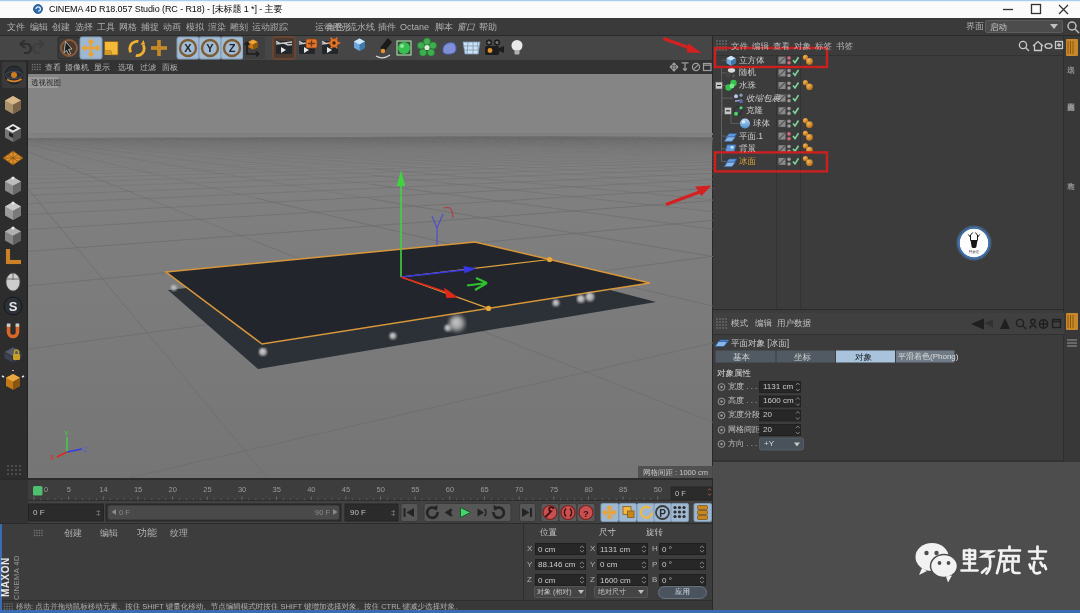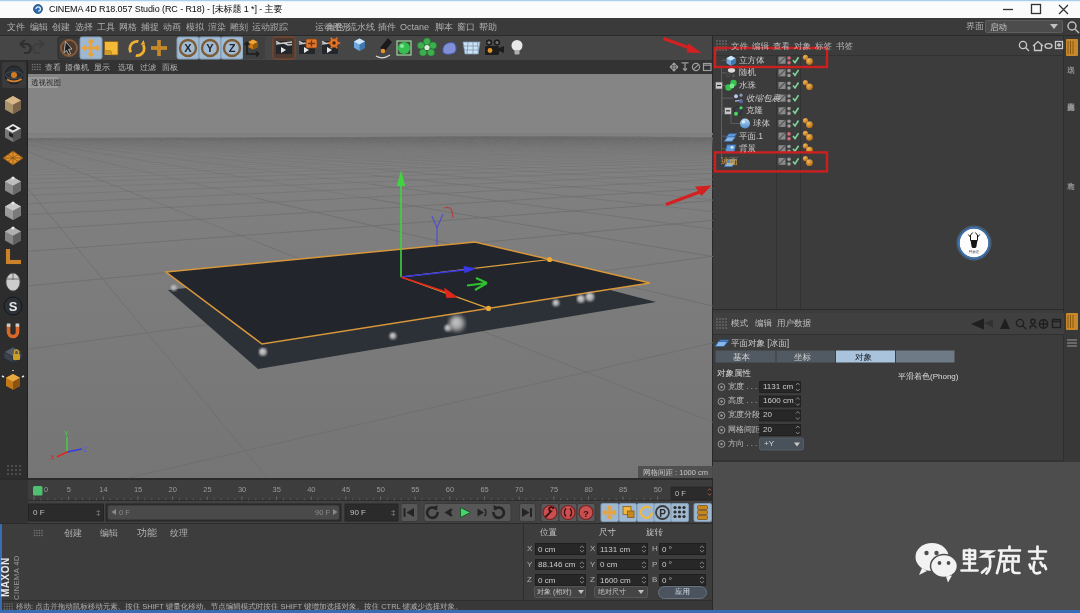--- a/index.html
+++ b/index.html
@@ -867,21 +867,21 @@
 <div class="t" style="left:186px;top:23px;font-size:9px;color:#b0b0b0;">模拟</div>
 <div class="t" style="left:208px;top:23px;font-size:9px;color:#b0b0b0;">渲染</div>
 <div class="t" style="left:230px;top:23px;font-size:9px;color:#b0b0b0;">雕刻</div>
 <div class="t" style="left:252px;top:23px;font-size:9px;color:#b0b0b0;">运动跟踪</div>
 <div class="t" style="left:289px;top:23px;font-size:9px;color:#b0b0b0;padding-left:26px;">运动图形</div>
 <div class="t" style="left:326px;top:23px;font-size:9px;color:#b0b0b0;">角色</div>
 <div class="t" style="left:348px;top:23px;font-size:9px;color:#b0b0b0;">流水线</div>
 <div class="t" style="left:378px;top:23px;font-size:9px;color:#b0b0b0;">插件</div>
 <div class="t" style="left:400px;top:23px;font-size:9px;color:#b0b0b0;">Octane</div>
 <div class="t" style="left:435px;top:23px;font-size:9px;color:#b0b0b0;">脚本</div>
-<div class="t" style="left:457px;top:23px;font-size:9px;color:#b0b0b0;">窗口</div>
+<div class="t" style="left:457px;top:23px;font-size:9px;color:#b0b0b0;font-style:italic;">窗口</div>
 <div class="t" style="left:479px;top:23px;font-size:9px;color:#b0b0b0;">帮助</div>
 <div class="t" style="left:966px;top:22px;font-size:9px;color:#b0b0b0;">界面</div>
 <div class="abs" style="left:985px;top:20px;width:78px;height:13px;background:#4c4c4c;border:1px solid #5e5e5e;border-radius:2px;"></div>
 <div class="t" style="left:990px;top:22.5px;font-size:8.5px;color:#c8c8c8;">启动</div>
 <svg class="abs" style="left:1050px;top:24px" width="10" height="6">
     <polygon points="0,0 8,0 4,5" fill="#c0c0c0"></polygon>
   </svg>
 <svg class="abs" style="left:1066px;top:20px" width="14" height="14">
     <circle cx="6" cy="6" r="4" fill="none" stroke="#c0c0c0" stroke-width="1.5"></circle>
     <line x1="9" y1="9" x2="13" y2="13" stroke="#c0c0c0" stroke-width="1.5"></line>
@@ -1051,32 +1051,32 @@
 <div class="t" style="left:815px;top:41.5px;font-size:8.5px;color:#b4b4b4;">标签</div>
 <div class="t" style="left:836px;top:41.5px;font-size:8.5px;color:#b4b4b4;">书签</div>
 <div class="t" style="left:739px;top:55.7px;font-size:8.5px;color:#cccccc;">立方体</div>
 <div class="t" style="left:739px;top:68.35000000000001px;font-size:8.5px;color:#cccccc;">随机</div>
 <div class="t" style="left:739px;top:81.0px;font-size:8.5px;color:#cccccc;">水珠</div>
 <div class="t" style="left:746px;top:93.65px;font-size:8.5px;color:#cccccc;font-style:italic;">收缩包裹</div>
 <div class="t" style="left:746px;top:106.30000000000001px;font-size:8.5px;color:#cccccc;">克隆</div>
 <div class="t" style="left:753px;top:118.95px;font-size:8.5px;color:#cccccc;">球体</div>
 <div class="t" style="left:739px;top:131.60000000000002px;font-size:8.5px;color:#cccccc;">平面.1</div>
 <div class="t" style="left:739px;top:144.25px;font-size:8.5px;color:#cccccc;">背景</div>
-<div class="t" style="left:721px;top:156.9px;font-size:8.5px;color:#e0a43c;">冰面</div>
+<div class="t" style="left:739px;top:156.9px;font-size:8.5px;color:#e0a43c;">冰面</div>
 <div class="t" style="left:1067px;top:60px;font-size:7.5px;color:#9a9a9a;writing-mode:vertical-rl;">场次</div>
 <div class="t" style="left:1067px;top:97px;font-size:7.5px;color:#9a9a9a;writing-mode:vertical-rl;">内容浏览器</div>
 <div class="t" style="left:1067px;top:176px;font-size:7.5px;color:#9a9a9a;writing-mode:vertical-rl;">构造</div>
 <div class="t" style="left:731px;top:319px;font-size:8.5px;color:#c0c0c0;">模式</div>
 <div class="t" style="left:755px;top:319px;font-size:8.5px;color:#c0c0c0;">编辑</div>
 <div class="t" style="left:777px;top:319px;font-size:8.5px;color:#c0c0c0;">用户数据</div>
 <div class="t" style="left:731px;top:338.5px;font-size:8.5px;color:#cccccc;">平面对象 [冰面]</div>
 <div class="t" style="left:733px;top:353px;font-size:8.5px;color:#d0d0d0;">基本</div>
 <div class="t" style="left:794px;top:353px;font-size:8.5px;color:#d0d0d0;">坐标</div>
 <div class="t" style="left:855px;top:353px;font-size:8.5px;color:#1c2124;">对象</div>
-<div class="t" style="left:898px;top:353px;font-size:8px;color:#dddddd;margin-top:20px;">平滑着色(Phong)</div>
+<div class="t" style="left:898px;top:353px;font-size:8px;color:#dddddd;">平滑着色(Phong)</div>
 <div class="t" style="left:717px;top:368.5px;font-size:8.5px;color:#d8d8d8;">对象属性</div>
 <div class="t" style="left:728px;top:382.5px;font-size:8px;color:#c2c2c2;">宽度 . . .</div>
 <div class="t" style="left:763px;top:382.5px;font-size:8px;color:#cccccc;">1131 cm</div>
 <div class="t" style="left:728px;top:397px;font-size:8px;color:#c2c2c2;">高度 . . .</div>
 <div class="t" style="left:763px;top:397px;font-size:8px;color:#cccccc;">1600 cm</div>
 <div class="t" style="left:728px;top:411px;font-size:8px;color:#c2c2c2;">宽度分段</div>
 <div class="t" style="left:763px;top:411px;font-size:8px;color:#cccccc;">20</div>
 <div class="t" style="left:728px;top:425.5px;font-size:8px;color:#c2c2c2;">网格间距</div>
 <div class="t" style="left:763px;top:425.5px;font-size:8px;color:#cccccc;">20</div>
 <div class="t" style="left:728px;top:439.5px;font-size:8px;color:#c2c2c2;">方向 . . .</div>

